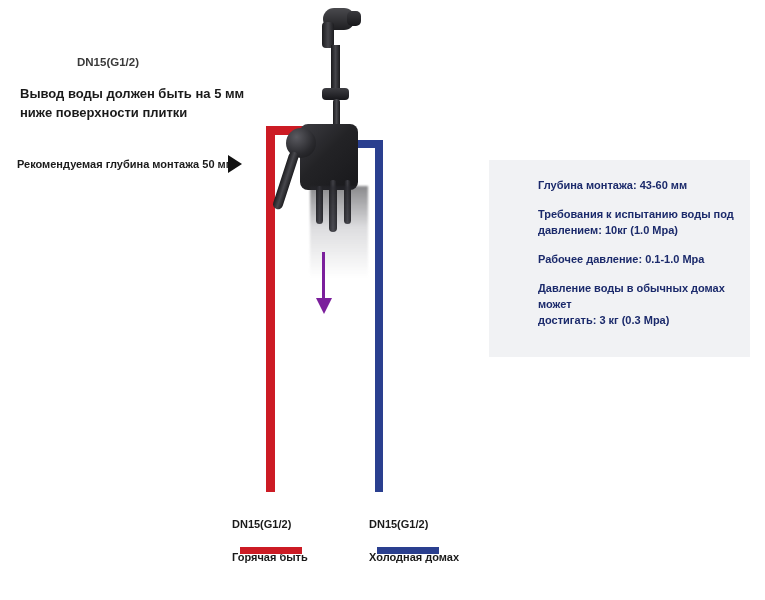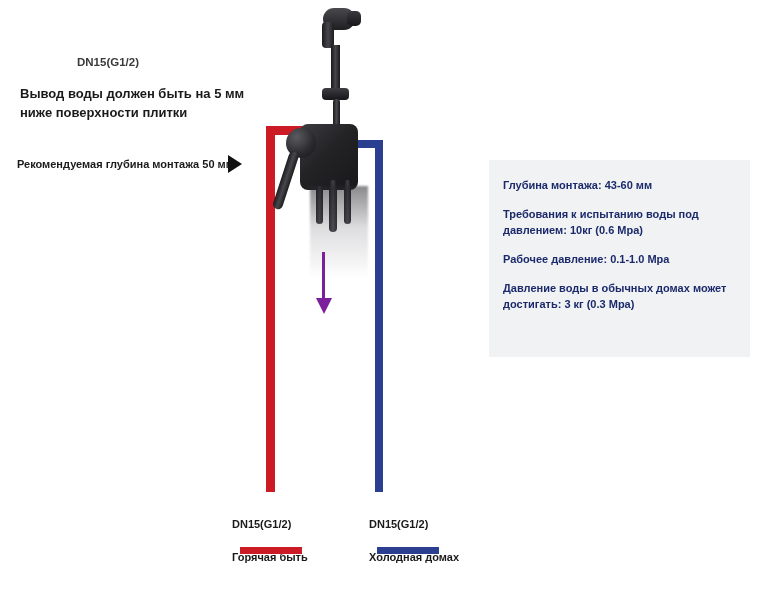--- a/index.html
+++ b/index.html
@@ -233,20 +233,21 @@
   .spec-panel {
     position: absolute;
     left: 489px;
     top: 160px;
     width: 261px;
     height: 197px;
     background: #f1f2f4;
   }
   .spec-list {
     padding: 18px 14px 0 14px;
+    margin-left: 35px;
   }
   .spec-item {
     font-size: 11px;
     font-weight: bold;
     color: #1b2a6b;
     line-height: 1.45;
     margin-bottom: 13px;
     white-space: pre-line;
   }
 </style>
@@ -291,20 +292,20 @@
     <span>DN15(G1/2)</span><br>
     <span>Холодная домах</span>
   </div>
   <div class="legend-bar-hot"></div>
   <div class="legend-bar-cold"></div>
 
   <div class="spec-panel">
     <div class="spec-list">
       <div class="spec-item">Глубина монтажа: 43-60 мм</div>
       <div class="spec-item">Требования к испытанию воды под
-давлением: 10кг (0.6 Mpa)</div>
+давлением: 10кг (1.0 Mpa)</div>
       <div class="spec-item">Рабочее давление: 0.1-1.0 Mpa</div>
       <div class="spec-item">Давление воды в обычных домах может
 достигать: 3 кг (0.3 Mpa)</div>
     </div>
   </div>
 
 </div>
 
 </body></html>

